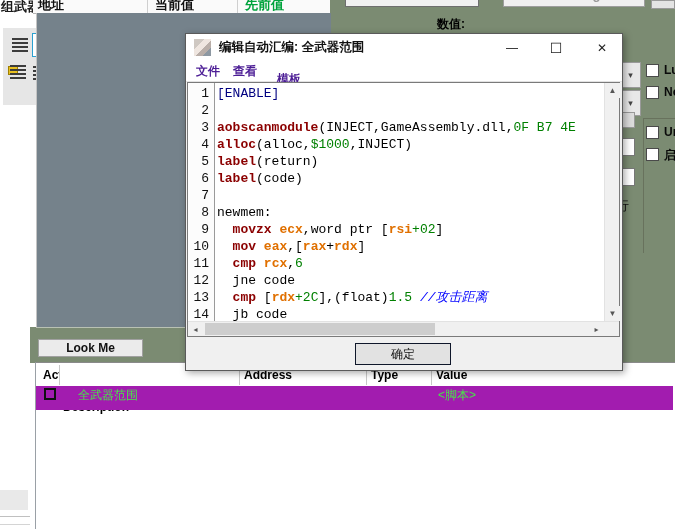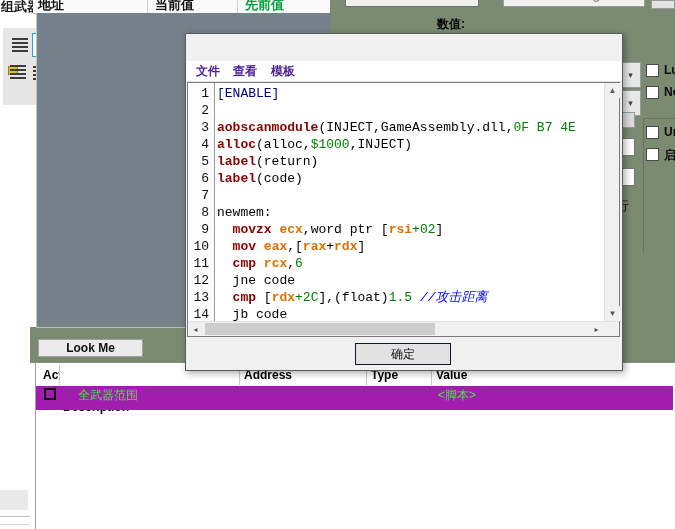--- a/index.html
+++ b/index.html
@@ -145,25 +145,38 @@
 
     <div class="sel-row">
       <div class="row-cb"></div>
       <div class="row-text" style="left:42px;">全武器范围</div>
       <div class="row-text" style="left:402px;">&lt;脚本&gt;</div>
     </div>
   </div>
 
   <div class="abs dialog">
 
+    <div class="abs titlebar">
+      <div class="abs avatar"></div>
+      <div class="abs dlg-title">编辑自动汇编: 全武器范围</div>
+      <div class="abs win-ctl" style="left:312px;">
+          <span>—</span>
+        </div>
+      <div class="abs win-ctl" style="left:356px;font-size:14px;">
+          <span>☐</span>
+        </div>
+      <div class="abs win-ctl" style="left:402px;">
+          <span>✕</span>
+        </div>
+    </div>
 
     <div class="abs menubar">
       <span class="menu-item" style="left:10px;">文件</span>
       <span class="menu-item" style="left:47px;">查看</span>
-      <span class="menu-item" style="left:85px;">模板</span>
+      <span class="menu-item" style="left:91px;margin-top:8px;">模板</span>
     </div>
 
     <div class="abs editor">
       <div class="abs gutter">
           <div class="ln">1</div>
           <div class="ln">2</div>
           <div class="ln">3</div>
           <div class="ln">4</div>
           <div class="ln">5</div>
           <div class="ln">6</div>

